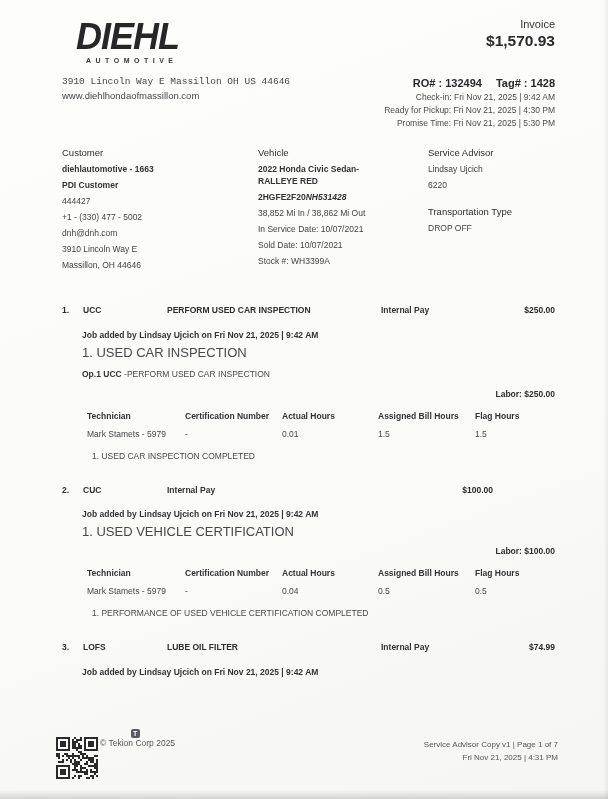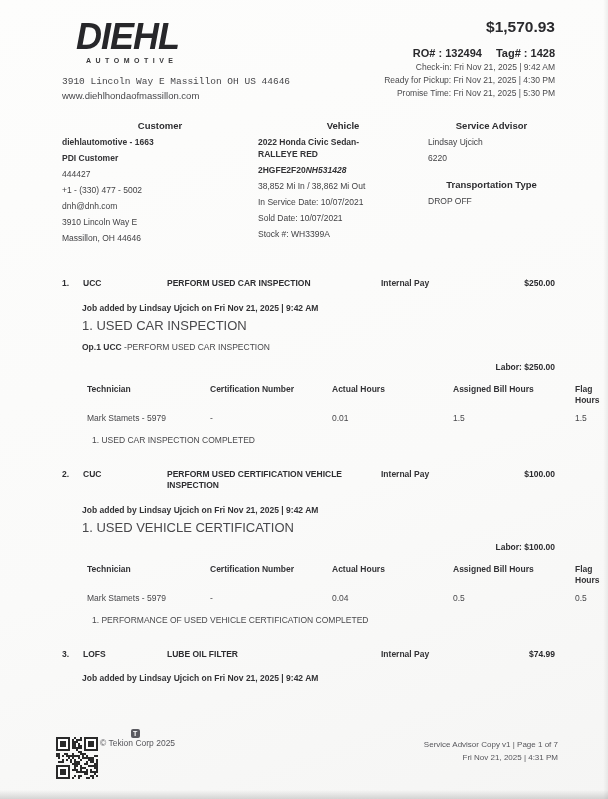--- a/index.html
+++ b/index.html
@@ -33,26 +33,26 @@
   }
   .logo-sub{
     font-size:7px;letter-spacing:4.5px;font-weight:700;color:#38383a;
     margin:1px 0 11px 24px;
   }
   .dealer-addr{font-size:9.5px;color:#47474a;line-height:14px;font-family:Liberation Mono, monospace;}
   .dealer-web{font-size:9.5px;color:#47474a;line-height:14px;}
   .inv-block{text-align:right;padding-top:3px;}
   .inv-label{font-size:11px;color:#333336;line-height:14px;}
   .inv-amount{font-size:15.5px;font-weight:700;color:#29292c;line-height:19px;}
-  .inv-ro{font-size:11px;font-weight:700;color:#29292c;margin-top:10px;line-height:15px;}
+  .inv-ro{font-size:11px;font-weight:700;color:#29292c;margin-top:26px;line-height:15px;}
   .inv-ro .tag{margin-left:14px;}
   .inv-meta{font-size:8.5px;color:#4a4a4d;line-height:13px;}
   
   .info-cols{display:flex;margin-top:17px;}
-  .col-heading{font-size:9.5px;font-weight:700;color:#2d2d30;margin-bottom:6px;text-align:center;}
+  .col-heading{font-size:9.5px;font-weight:400;color:#2d2d30;margin-bottom:6px;}
   .info-line{font-size:8.5px;line-height:11.5px;margin-bottom:4.5px;color:#424245;}
   .semibold{font-weight:700;color:#333336;}
   .cust-col{width:196px;}
   .veh-col{width:170px;}
   .veh-col .inner{width:116px;}
   .adv-col{flex:1;}
   .adv-heading2{margin-top:14px;}
   
   .jobs{margin-top:29px;}
   .job{margin-bottom:23px;}
@@ -61,21 +61,21 @@
   .jt-desc{font-weight:700;color:#2e2e31;padding-right:20px;}
   .jt-pay{font-weight:700;color:#333336;}
   .jt-amount{font-weight:700;color:#29292c;text-align:right;}
   .job-body{margin-left:20px;}
   .job-added{font-size:8.5px;font-weight:700;color:#333336;margin-top:13px;line-height:11px;}
   .job-concern{font-size:13px;color:#48484b;margin-top:6px;line-height:11px;}
   .job-op{font-size:8.5px;color:#48484b;margin-top:11px;line-height:11px;}
   .job-op .op-code{font-weight:700;color:#333336;margin-top:24px;}
   .job-labor{font-size:8.5px;font-weight:700;color:#2e2e31;text-align:right;margin-top:9px;line-height:11px;}
   .tech-table{margin:11px 0 0 25px;font-size:8.5px;}
-  .tech-row{display:grid;grid-template-columns:98px 97px 96px 97px 1fr;line-height:11px;gap:25px;}
+  .tech-row{display:grid;grid-template-columns:98px 97px 96px 97px 1fr;line-height:11px;}
   .tech-head{font-weight:700;color:#333336;margin-bottom:7px;}
   .tech-vals{color:#48484b;}
   .job-story{font-size:8.5px;color:#48484b;margin:11px 0 0 30px;line-height:11px;}
   
   .footer-qr{position:absolute;left:56px;top:737px;width:42px;height:42px;}
   .footer-copy{position:absolute;left:100px;top:729px;display:flex;align-items:center;font-size:8.5px;color:#55555a;flex-direction:column;}
   .tekion-badge{
     width:9px;height:9px;border-radius:2px;background:#5a5a60;color:#fff;
     font-size:7px;font-weight:700;line-height:9px;text-align:center;margin-right:5px;
   }
@@ -89,20 +89,21 @@
   <div class="header">
     <div class="dealer">
       <div class="logo">
         <div class="logo-main">DIEHL</div>
         <div class="logo-sub">AUTOMOTIVE</div>
       </div>
       <div class="dealer-addr">3910 Lincoln Way E Massillon OH US 44646</div>
       <div class="dealer-web">www.diehlhondaofmassillon.com</div>
     </div>
     <div class="inv-block">
+      <div class="inv-label">Invoice</div>
       <div class="inv-amount">$1,570.93</div>
       <div class="inv-ro">
         <span>RO# : 132494</span><span class="tag">Tag# : 1428</span>
       </div>
       <div class="inv-meta">Check-in: Fri Nov 21, 2025 | 9:42 AM</div>
       <div class="inv-meta">Ready for Pickup: Fri Nov 21, 2025 | 4:30 PM</div>
       <div class="inv-meta">Promise Time: Fri Nov 21, 2025 | 5:30 PM</div>
     </div>
   </div>
 
@@ -174,21 +175,20 @@
           <div>1.5</div>
         </div>
       </div>
       <div class="job-story">1. USED CAR INSPECTION COMPLETED</div>
     </div>
 
     <div class="job">
       <div class="job-title">
         <div class="jt-num">2.</div>
         <div class="jt-code">CUC</div>
-        <div class="jt-desc">PERFORM USED CERTIFICATION VEHICLE INSPECTION</div>
         <div class="jt-pay">Internal Pay</div>
         <div class="jt-amount">$100.00</div>
       </div>
       <div class="job-body">
         <div class="job-added">Job added by Lindsay Ujcich on Fri Nov 21, 2025 | 9:42 AM</div>
         <div class="job-concern">1. USED VEHICLE CERTIFICATION</div>
       </div>
       <div class="job-labor">Labor: $100.00</div>
       <div class="tech-table">
         <div class="tech-row tech-head">

